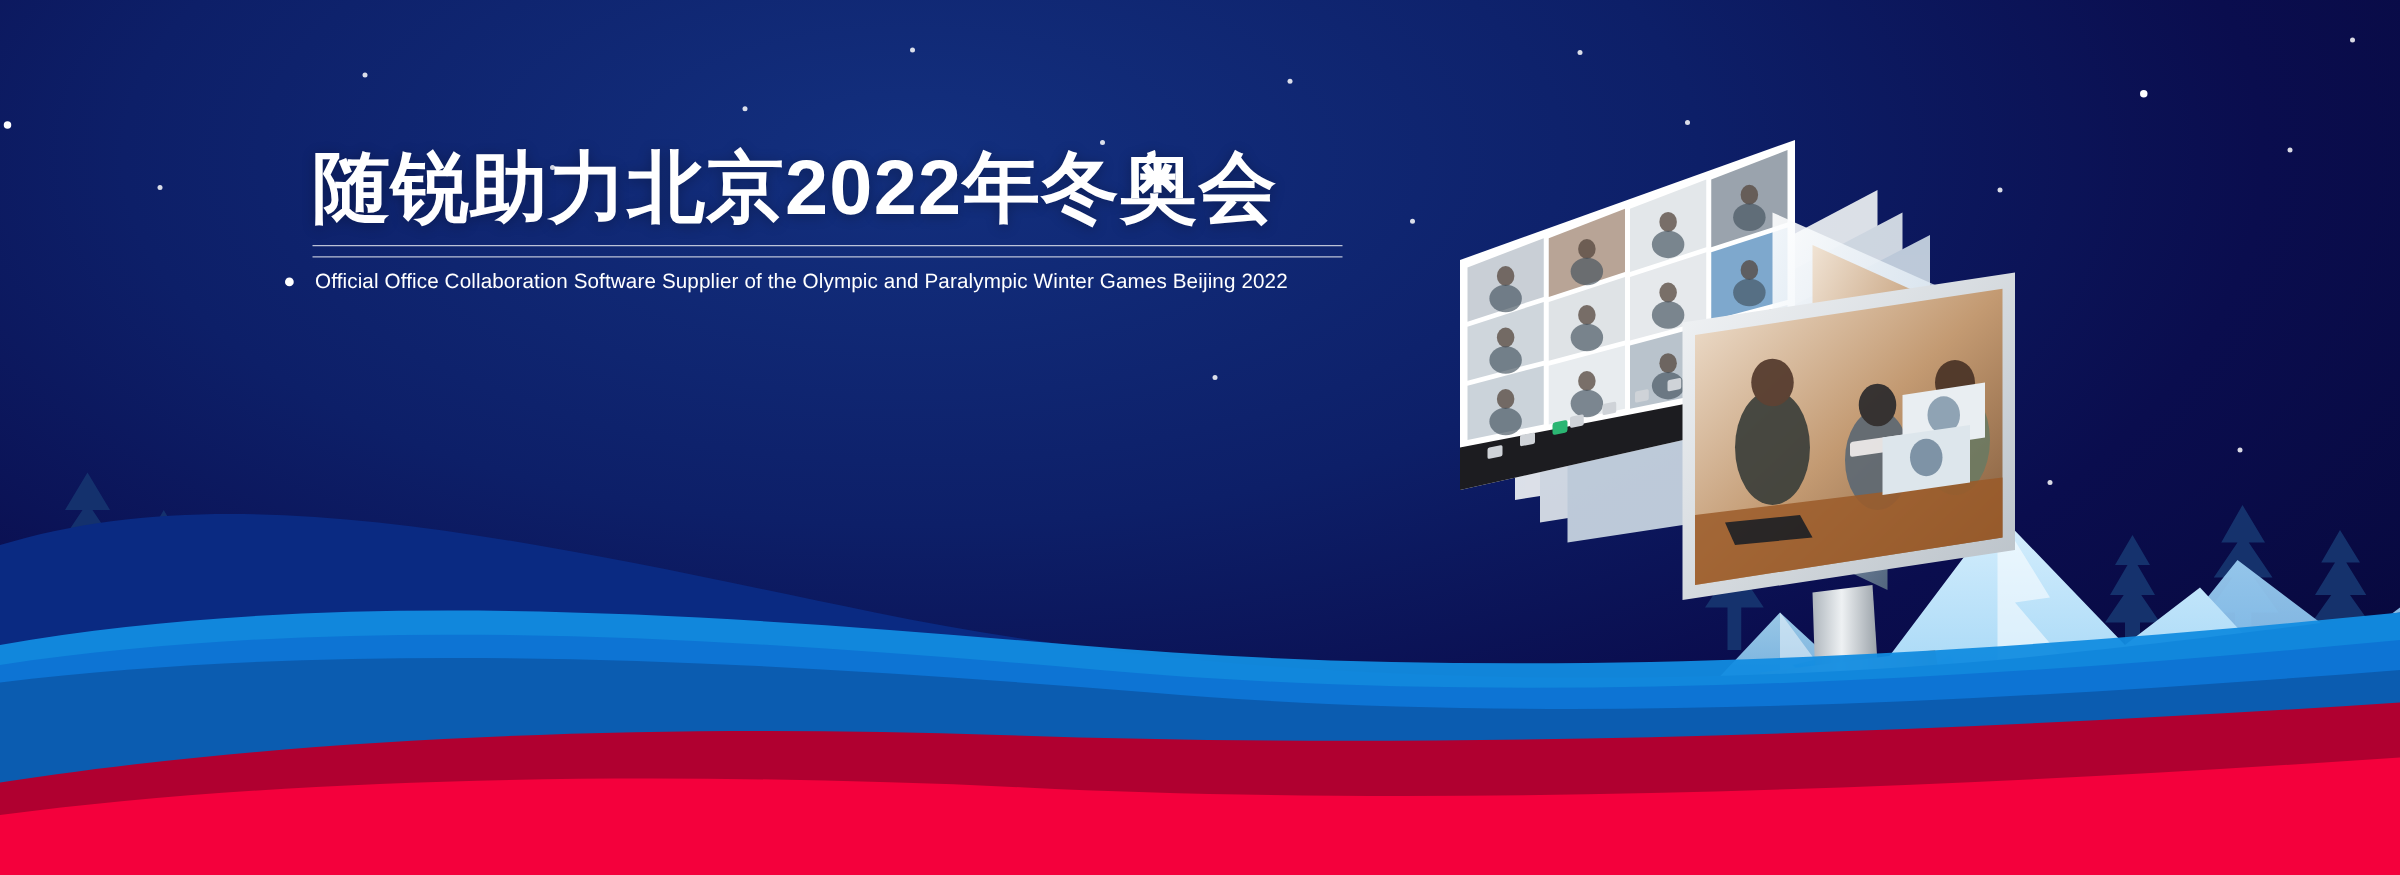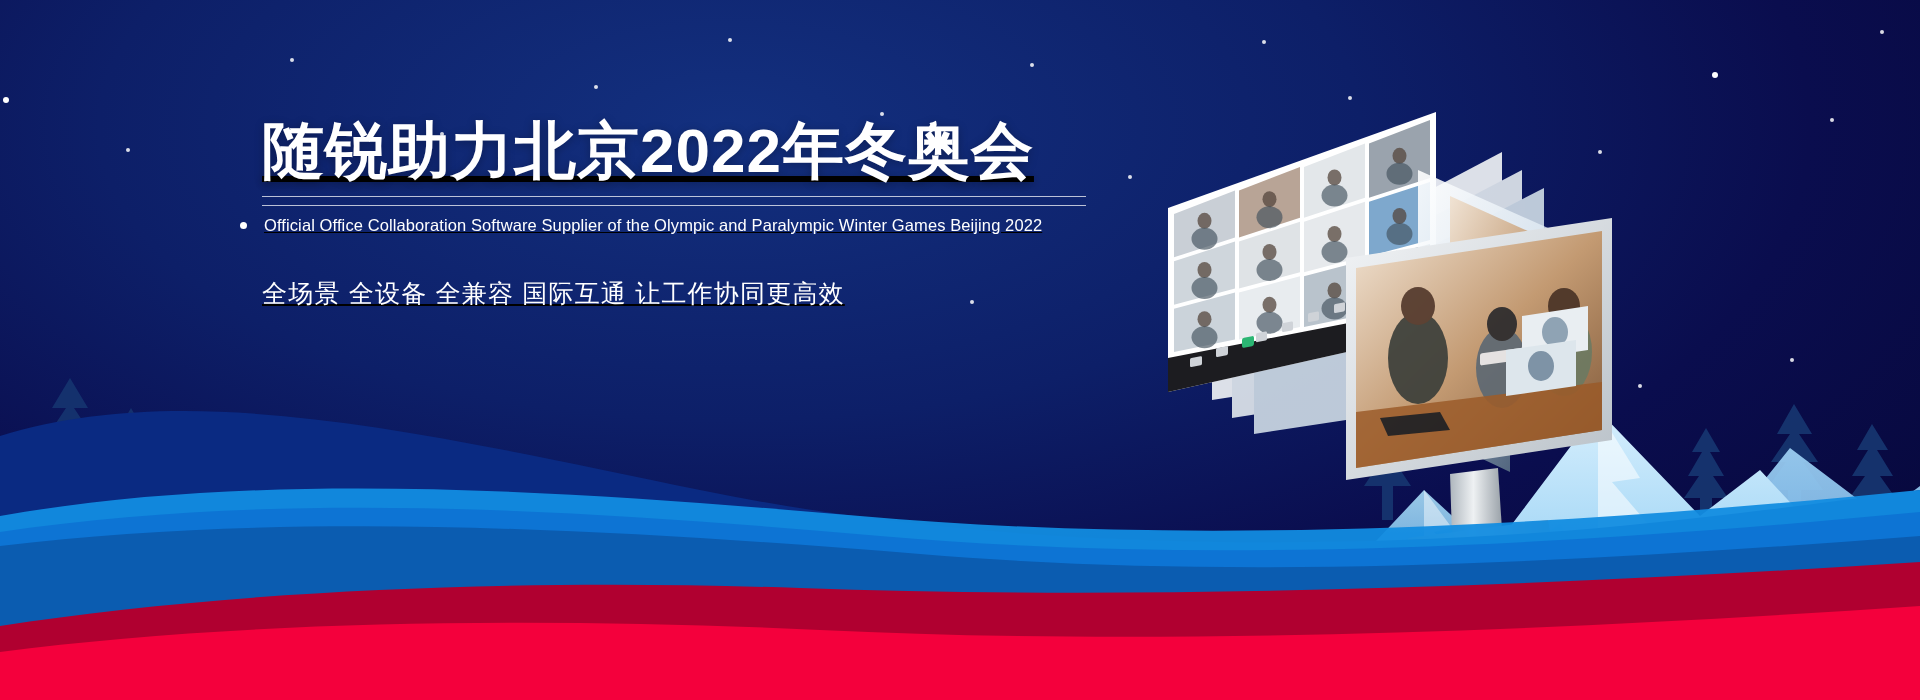--- a/index.html
+++ b/index.html
@@ -24,21 +24,21 @@
   .waves{position:absolute;left:0;bottom:0;width:1920px;height:360px;}
 
   
   .skier{position:absolute;left:0px;top:388px;width:330px;height:312px;}
 
   
   .monitors{position:absolute;left:1150px;top:100px;width:500px;height:470px;}
 
   
   .textblock{
-    position:absolute;left:262px;top:118px;width:900px;text-decoration:underline;
+    position:absolute;left:250px;top:118px;width:900px;
   }
   .headline{
     font-size:62px;
     font-weight:bold;
     color:#ffffff;
     letter-spacing:1px;
     line-height:1.08;
     white-space:nowrap;
     margin:0;
     text-shadow:0 2px 10px rgba(0,0,0,.28);
@@ -358,16 +358,15 @@
   </svg>
 
   <div class="textblock">
     <h1 class="headline">随锐助力北京2022年冬奥会</h1>
     <div class="rule"></div>
     <div class="rule bottom"></div>
     <div class="engrow">
       <span class="bullet"></span>
       <span class="english">Official Office Collaboration Software Supplier of the Olympic and Paralympic Winter Games Beijing 2022</span>
     </div>
-    <div class="tagline">全场景 全设备 全兼容  国际互通 让工作协同更高效</div>
   </div>
 
 </div>
 
 </body></html>

